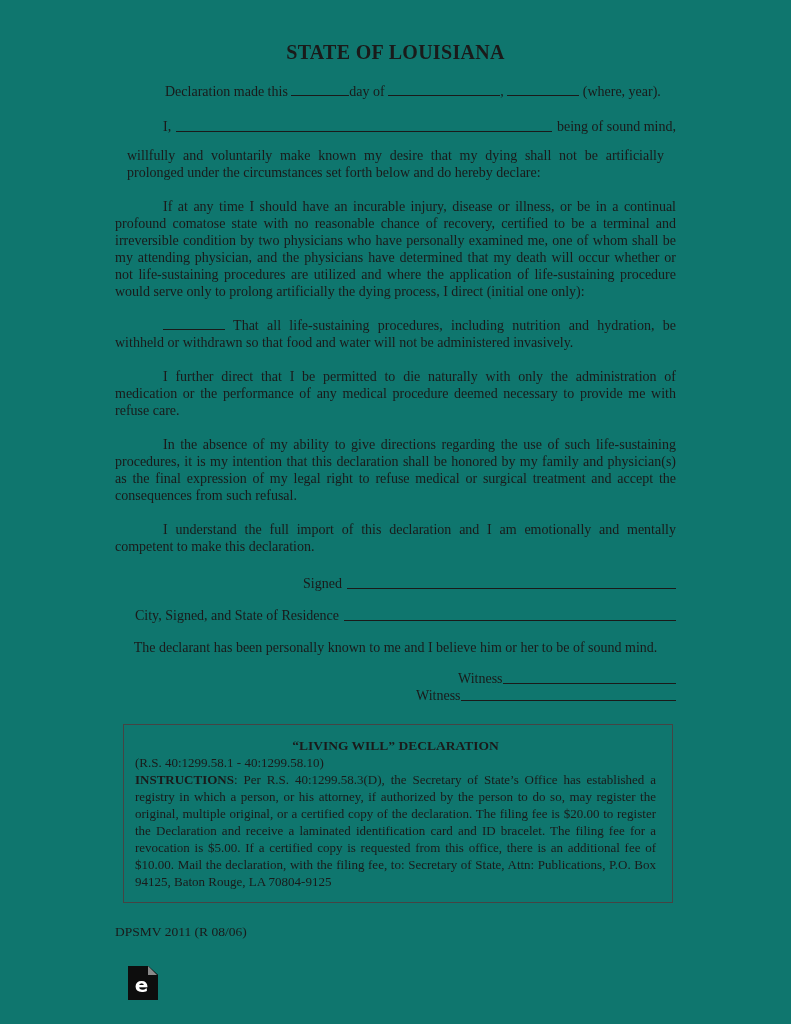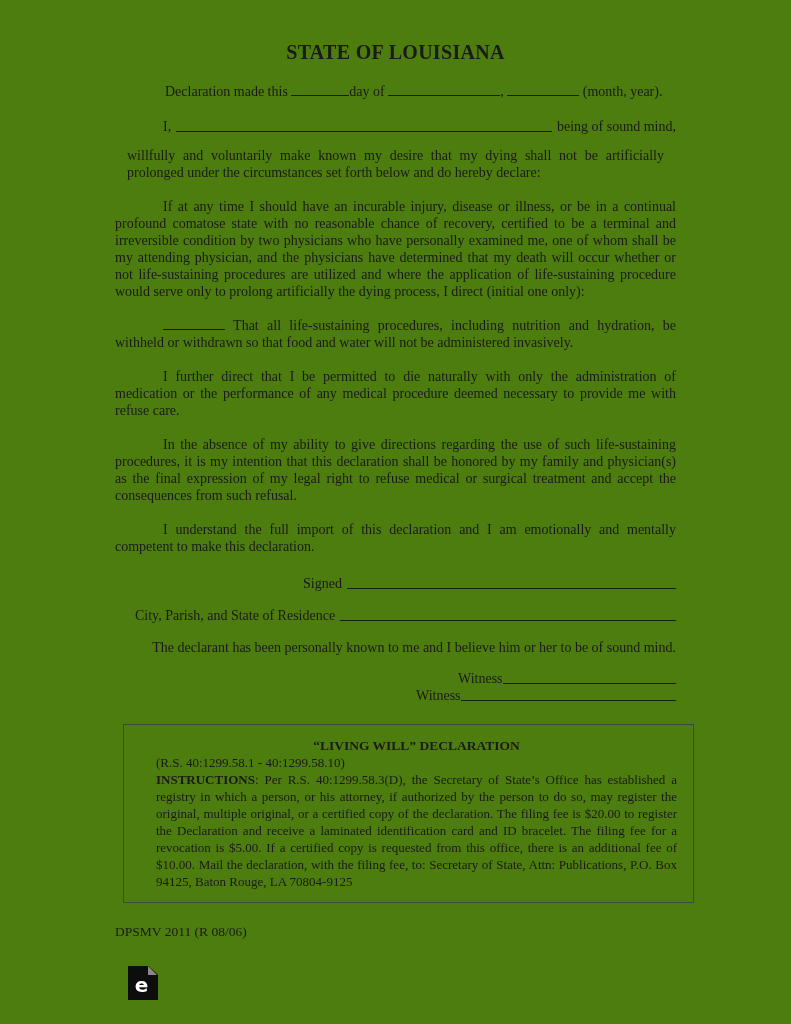--- a/index.html
+++ b/index.html
@@ -2,21 +2,21 @@
 <html><head>
 <meta charset="utf-8">
 <style>
   html, body { margin: 0; padding: 0; background: #ffffff; }
   .page {
     position: relative;
     width: 791px;
     height: 1024px;
     box-sizing: border-box;
     padding: 40px 115px 0 115px;
-    background: #4d7c0f;
+    background: #0f766e;
     color: #1a1a1a;
     font-family: "Liberation Serif", serif;
     font-size: 14px;
     line-height: 17px;
   }
   .doc-title {
     text-align: center;
     font-weight: bold;
     font-size: 20px;
     line-height: 25px;
@@ -45,30 +45,30 @@
   }
   .line-flex .tab { width: 48px; }
   .fill {
     flex: 1;
     border-bottom: 1px solid #1a1a1a;
     margin: 0 5px 3px 5px;
   }
   .fill.last { margin-right: 0; }
   .signed-row { margin: 20px 0 0 188px; }
   .residence-row { margin: 15px 0 0 20px; }
-  .declarant-line { margin: 15px 0 0 0; text-align: right; text-indent: 0; }
+  .declarant-line { margin: 15px 0 0 0; text-align: center; text-indent: 0; }
   .witness-row { margin: 14px 0 0 0; display: flex; align-items: flex-end; flex-direction: column; }
   .witness-group { display: flex; align-items: flex-end; }
   .witness-group.first { width: 218px; }
   .witness-group.second { width: 260px; margin-left: 72px; }
   .inst-box {
     margin: 20px 0 0 8px;
     width: 521px;
     border: 1px solid #444;
-    padding: 12px 16px 12px 32px;
+    padding: 12px 16px 12px 11px;
     font-size: 13px;
     line-height: 17px;
   }
   .box-title { text-align: center; font-weight: bold; font-size: 13.5px; }
   .box-subtitle { }
   .box-body { margin: 0; text-align: justify; }
   .form-number { margin-top: 20px; font-size: 13.5px; }
   .eforms-logo { position: absolute; left: 128px; top: 966px; width: 30px; height: 34px; }
   .eforms-logo .sheet {
     position: absolute; inset: 0;
@@ -95,21 +95,21 @@
 </head>
 <body>
 
 <div class="page">
 
   <div class="doc-title">
     <div>STATE OF LOUISIANA</div>
   </div>
 
   <div class="date-line">
-    <span>Declaration made this </span><span class="blank" style="width:58px"></span><span>day of </span><span class="blank" style="width:112px"></span><span>, </span><span class="blank" style="width:72px"></span><span> (month, year).</span>
+    <span>Declaration made this </span><span class="blank" style="width:58px"></span><span>day of </span><span class="blank" style="width:112px"></span><span>, </span><span class="blank" style="width:72px"></span><span> (where, year).</span>
   </div>
 
   <div class="line-flex" style="margin-top:18px">
     <span class="tab"></span>
     <span>I,</span>
     <span class="fill"></span>
     <span>being of sound mind,</span>
   </div>
   <p class="para cont">willfully and voluntarily make known my desire that my dying shall not be artificially prolonged under the circumstances set forth below and do hereby declare:</p>
 
@@ -123,21 +123,21 @@
   <p class="para">In the absence of my ability to give directions regarding the use of such life-sustaining procedures, it is my intention that this declaration shall be honored by my family and physician(s) as the final expression of my legal right to refuse medical or surgical treatment and accept the consequences from such refusal.</p>
 
   <p class="para">I understand the full import of this declaration and I am emotionally and mentally competent to make this declaration.</p>
 
   <div class="line-flex signed-row">
     <span>Signed</span>
     <span class="fill last"></span>
   </div>
 
   <div class="line-flex residence-row">
-    <span>City, Parish, and State of Residence</span>
+    <span>City, Signed, and State of Residence</span>
     <span class="fill last"></span>
   </div>
 
   <p class="para declarant-line">The declarant has been personally known to me and I believe him or her to be of sound mind.</p>
 
   <div class="witness-row">
     <span class="witness-group first">
       <span>Witness</span>
       <span class="fill last" style="margin-left:0"></span>
     </span>

